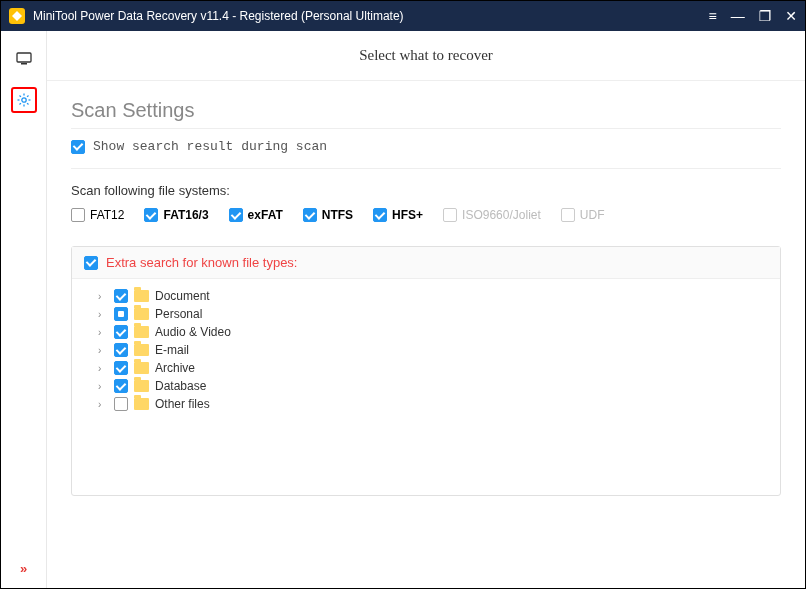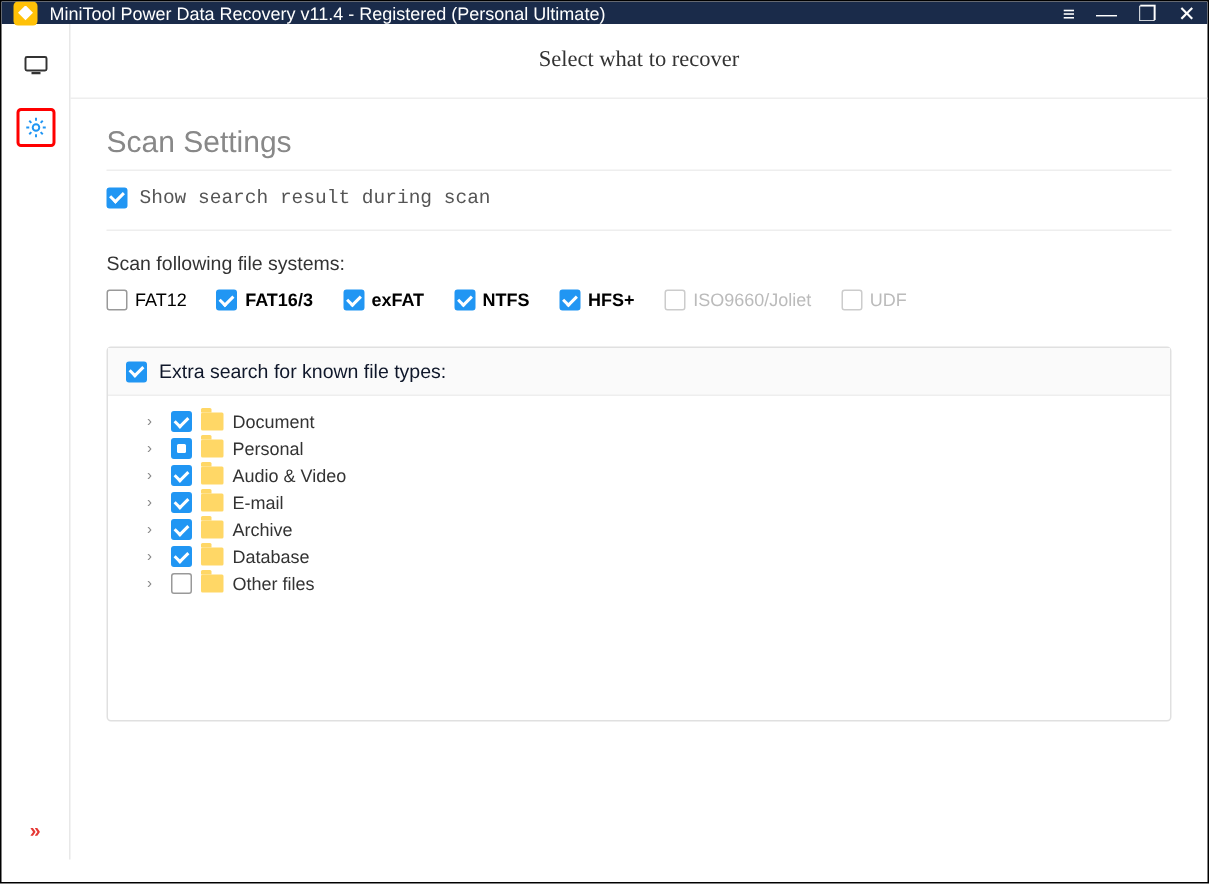--- a/index.html
+++ b/index.html
@@ -7,21 +7,21 @@
       font-family: "Segoe UI", Arial, sans-serif;
       background: #fff;
       width: 806px;
       height: 589px;
       overflow: hidden;
       border: 1px solid #000;
     }
     .titlebar {
       background: #1a2b4a;
       color: #fff;
-      height: 15px;
+      height: 30px;
       display: flex;
       align-items: center;
       padding: 0 8px;
     }
     .titlebar .logo {
       width: 16px;
       height: 16px;
       background: #ffc107;
       border-radius: 3px;
       margin-right: 8px;
@@ -182,21 +182,21 @@
       border-radius: 3px;
       margin-top: 24px;
       min-height: 250px;
     }
     .extra-header {
       display: flex;
       align-items: center;
       gap: 8px;
       padding: 8px 12px;
       font-size: 13px;
-      color: #0f172a;
+      color: #ef4444;
       background:#fafafa;
       border-bottom:1px solid #eee;
     }
     .tree {
       padding: 8px 0 8px 26px;
     }
     .node {
       display: flex;
       align-items: center;
       gap: 6px;

